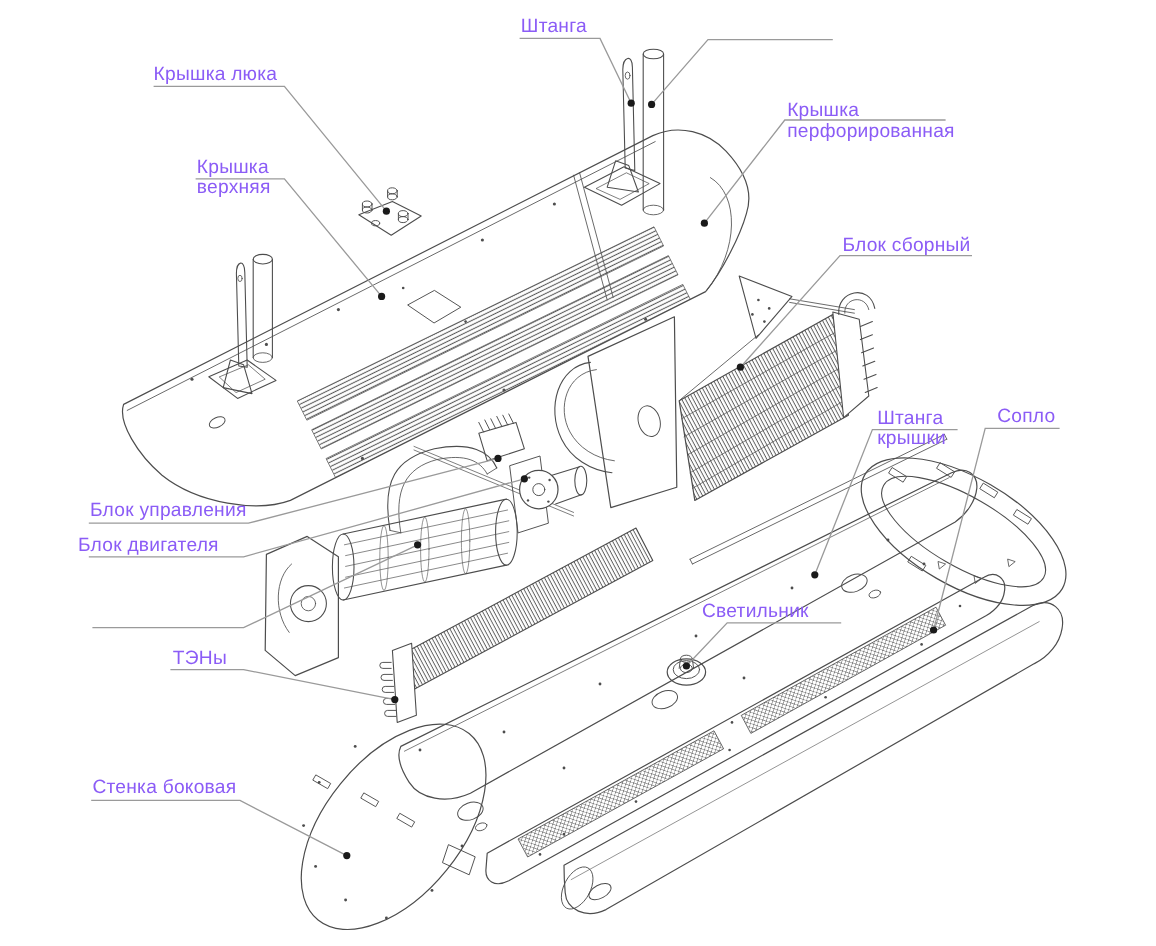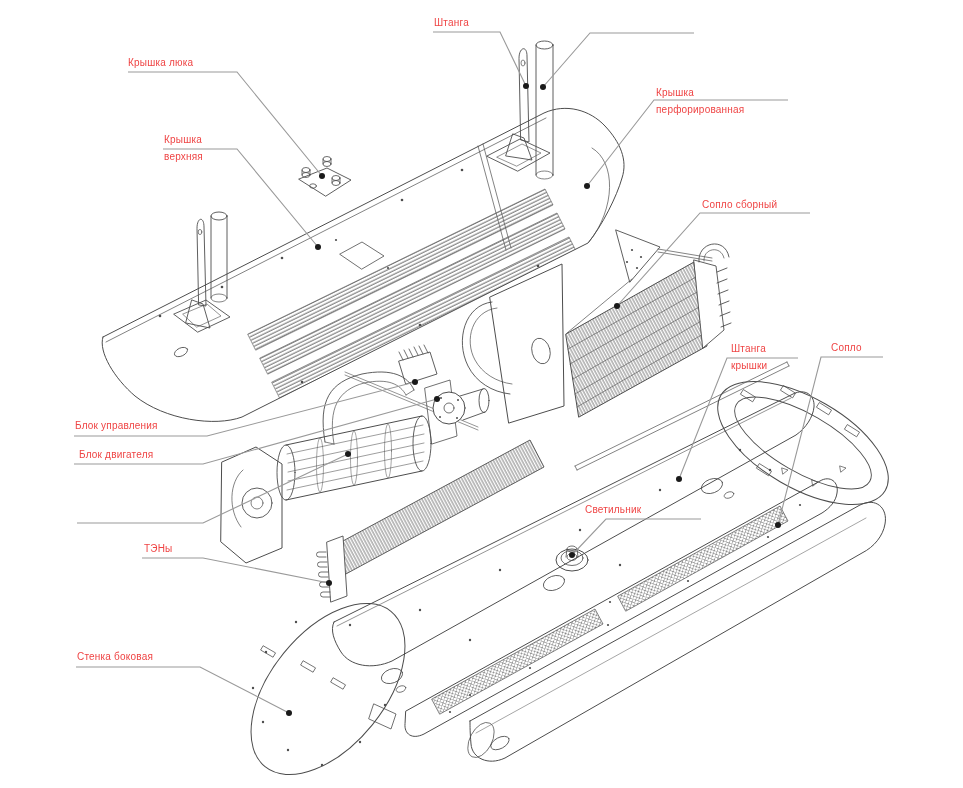--- a/index.html
+++ b/index.html
@@ -1,19 +1,19 @@
 <!DOCTYPE html>
 <html><head>
 <meta charset="utf-8">
 <style>
   html,body{margin:0;padding:0;background:#fff;}
   #stage{position:relative;width:963px;height:788px;background:#fff;overflow:hidden;
          font-family:"Liberation Sans", sans-serif;}
   #art{position:absolute;left:0;top:0;}
-  .lbl{position:absolute;font-size:10px;line-height:17px;color:#ef4444;
+  .lbl{position:absolute;font-size:16px;line-height:17px;color:#8b5cf6;
        white-space:pre-line;letter-spacing:0.2px;}
 </style>
 </head>
 <body>
 
 <div id="stage">
 
 <svg id="art" width="963" height="788" viewBox="0 0 963 788">
   <defs>
     <pattern id="slat" width="3.4" height="3.4" patternUnits="userSpaceOnUse" patternTransform="rotate(-26)">
@@ -305,23 +305,23 @@
         <circle cx="289" cy="713" r="3"></circle>
   </g>
 </svg>
 
 <div class="lbl" style="left:128px;top:54px">Крышка люка</div>
 <div class="lbl" style="left:434px;top:14px">Штанга</div>
 <div class="lbl" style="left:656px;top:84px">Крышка
 перфорированная</div>
 <div class="lbl" style="left:164px;top:131px">Крышка
 верхняя</div>
-<div class="lbl" style="left:702px;top:196px">Сопло сборный</div>
+<div class="lbl" style="left:702px;top:196px">Блок сборный</div>
 <div class="lbl" style="left:731px;top:340px">Штанга
 крышки</div>
 <div class="lbl" style="left:831px;top:339px">Сопло</div>
 <div class="lbl" style="left:75px;top:417px">Блок управления</div>
-<div class="lbl" style="left:79px;top:446px">Блок двигателя</div>
+<div class="lbl" style="left:65px;top:446px">Блок двигателя</div>
 <div class="lbl" style="left:585px;top:501px">Светильник</div>
 <div class="lbl" style="left:144px;top:540px">ТЭНы</div>
 <div class="lbl" style="left:77px;top:648px">Стенка боковая</div>
 
 </div>
 
 </body></html>

